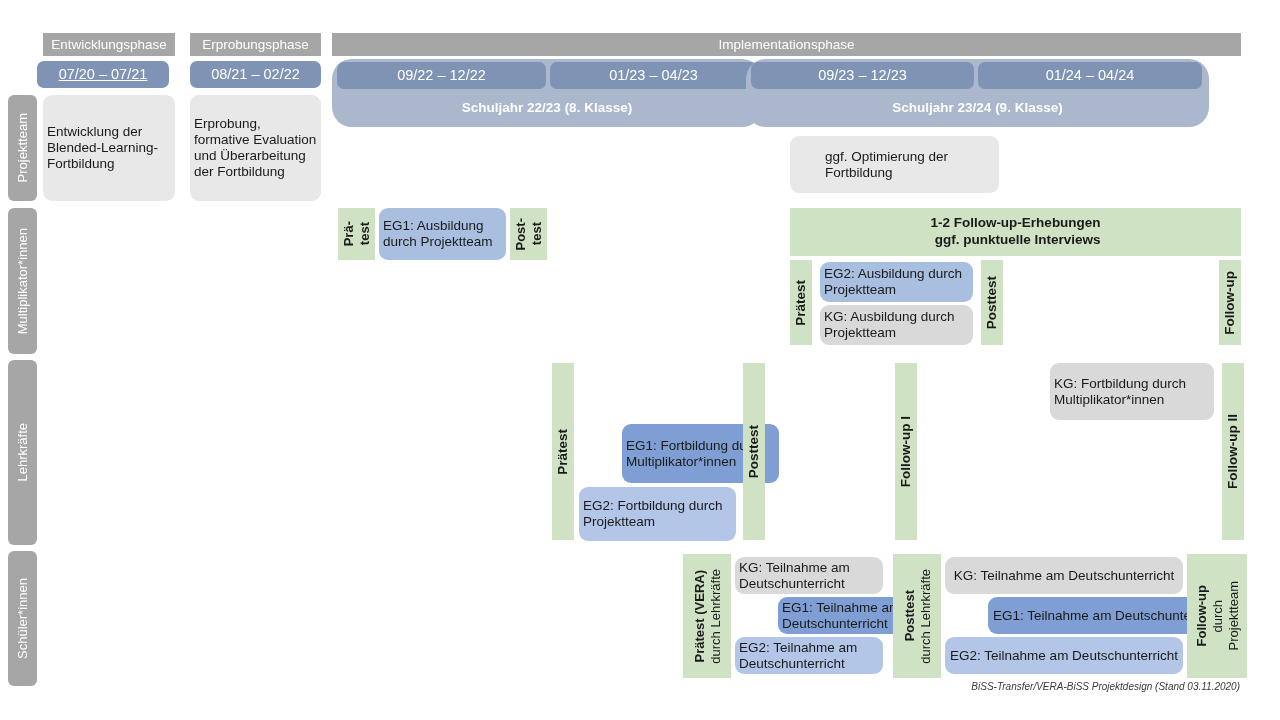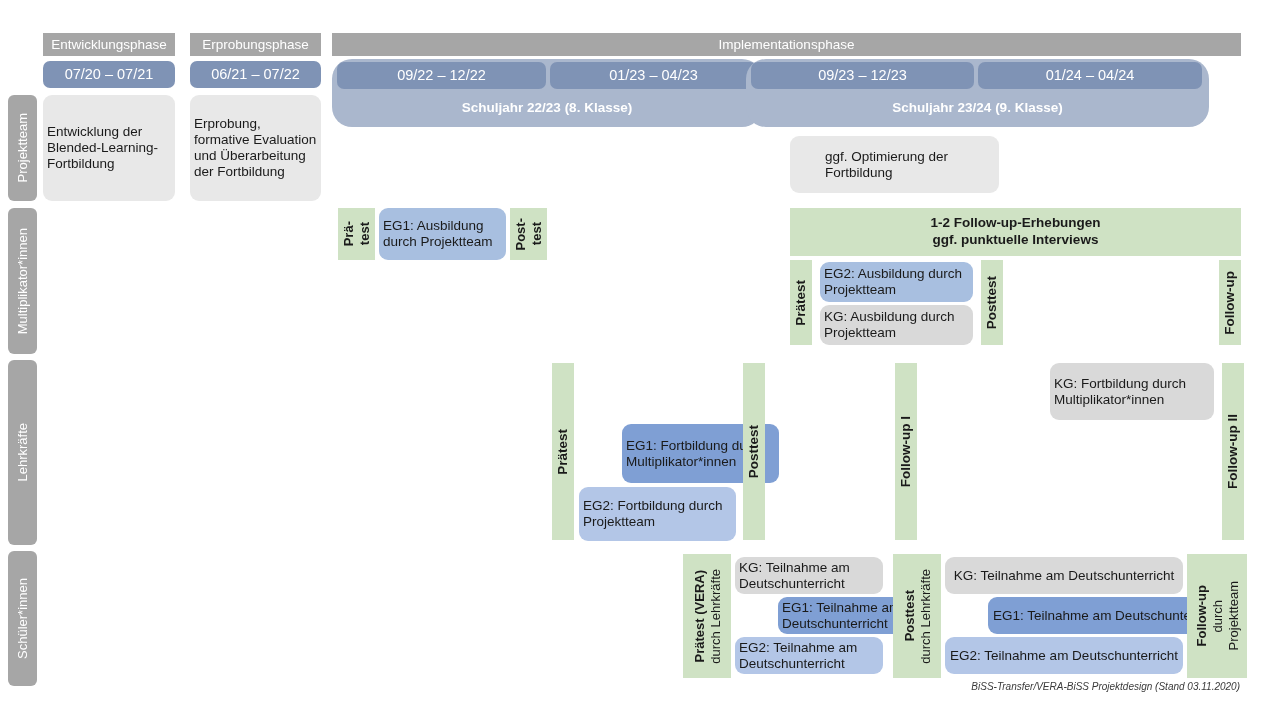--- a/index.html
+++ b/index.html
@@ -65,21 +65,21 @@
   .green-v{
     display:flex;align-items:center;justify-content:center;
   }
   .green-v span{
     writing-mode:vertical-rl;transform:rotate(180deg);
     white-space:nowrap;font-size:13.5px;font-weight:bold;color:#1a1a1a;
     text-align:center;line-height:1.1;
   }
   .green-h{
     display:flex;align-items:center;justify-content:center;
-    font-size:13.5px;font-weight:bold;text-align:center;line-height:1.25;
+    font-size:13.5px;font-weight:bold;text-align:right;line-height:1.25;
   }
   
   .vstack{display:flex;flex-direction:row;align-items:center;justify-content:center;gap:1px;height:100%;}
   .vstack span{
     writing-mode:vertical-rl;transform:rotate(180deg);
     font-size:13px;font-weight:bold;white-space:nowrap;
   }
 
   
   .footer{
@@ -95,25 +95,25 @@
   <div class="abs box phasebar" style="left:43px;top:33px;width:132px;height:23px;">
     <span>Entwicklungsphase</span>
   </div>
   <div class="abs box phasebar" style="left:190px;top:33px;width:131px;height:23px;">
     <span>Erprobungsphase</span>
   </div>
   <div class="abs box phasebar" style="left:332px;top:33px;width:909px;height:23px;">
     <span>Implementationsphase</span>
   </div>
 
-  <div class="abs box datechip" style="left:43px;top:61px;width:132px;height:27px;">
+  <div class="abs box datechip" style="left:37px;top:61px;width:132px;height:27px;text-decoration:underline;">
     <span>07/20 – 07/21</span>
   </div>
   <div class="abs box datechip" style="left:190px;top:61px;width:131px;height:27px;">
-    <span>06/21 – 07/22</span>
+    <span>08/21 – 02/22</span>
   </div>
 
   <div class="abs yearband" style="left:332px;top:59px;width:430px;height:68px;">
     <div class="abs box datechip" style="left:5px;top:3px;width:209px;height:27px;">
       <span>09/22 – 12/22</span>
     </div>
     <div class="abs box datechip" style="left:218px;top:3px;width:207px;height:27px;">
       <span>01/23 – 04/23</span>
     </div>
     <div class="abs box yearlabel" style="left:0;top:32px;width:430px;height:34px;">

